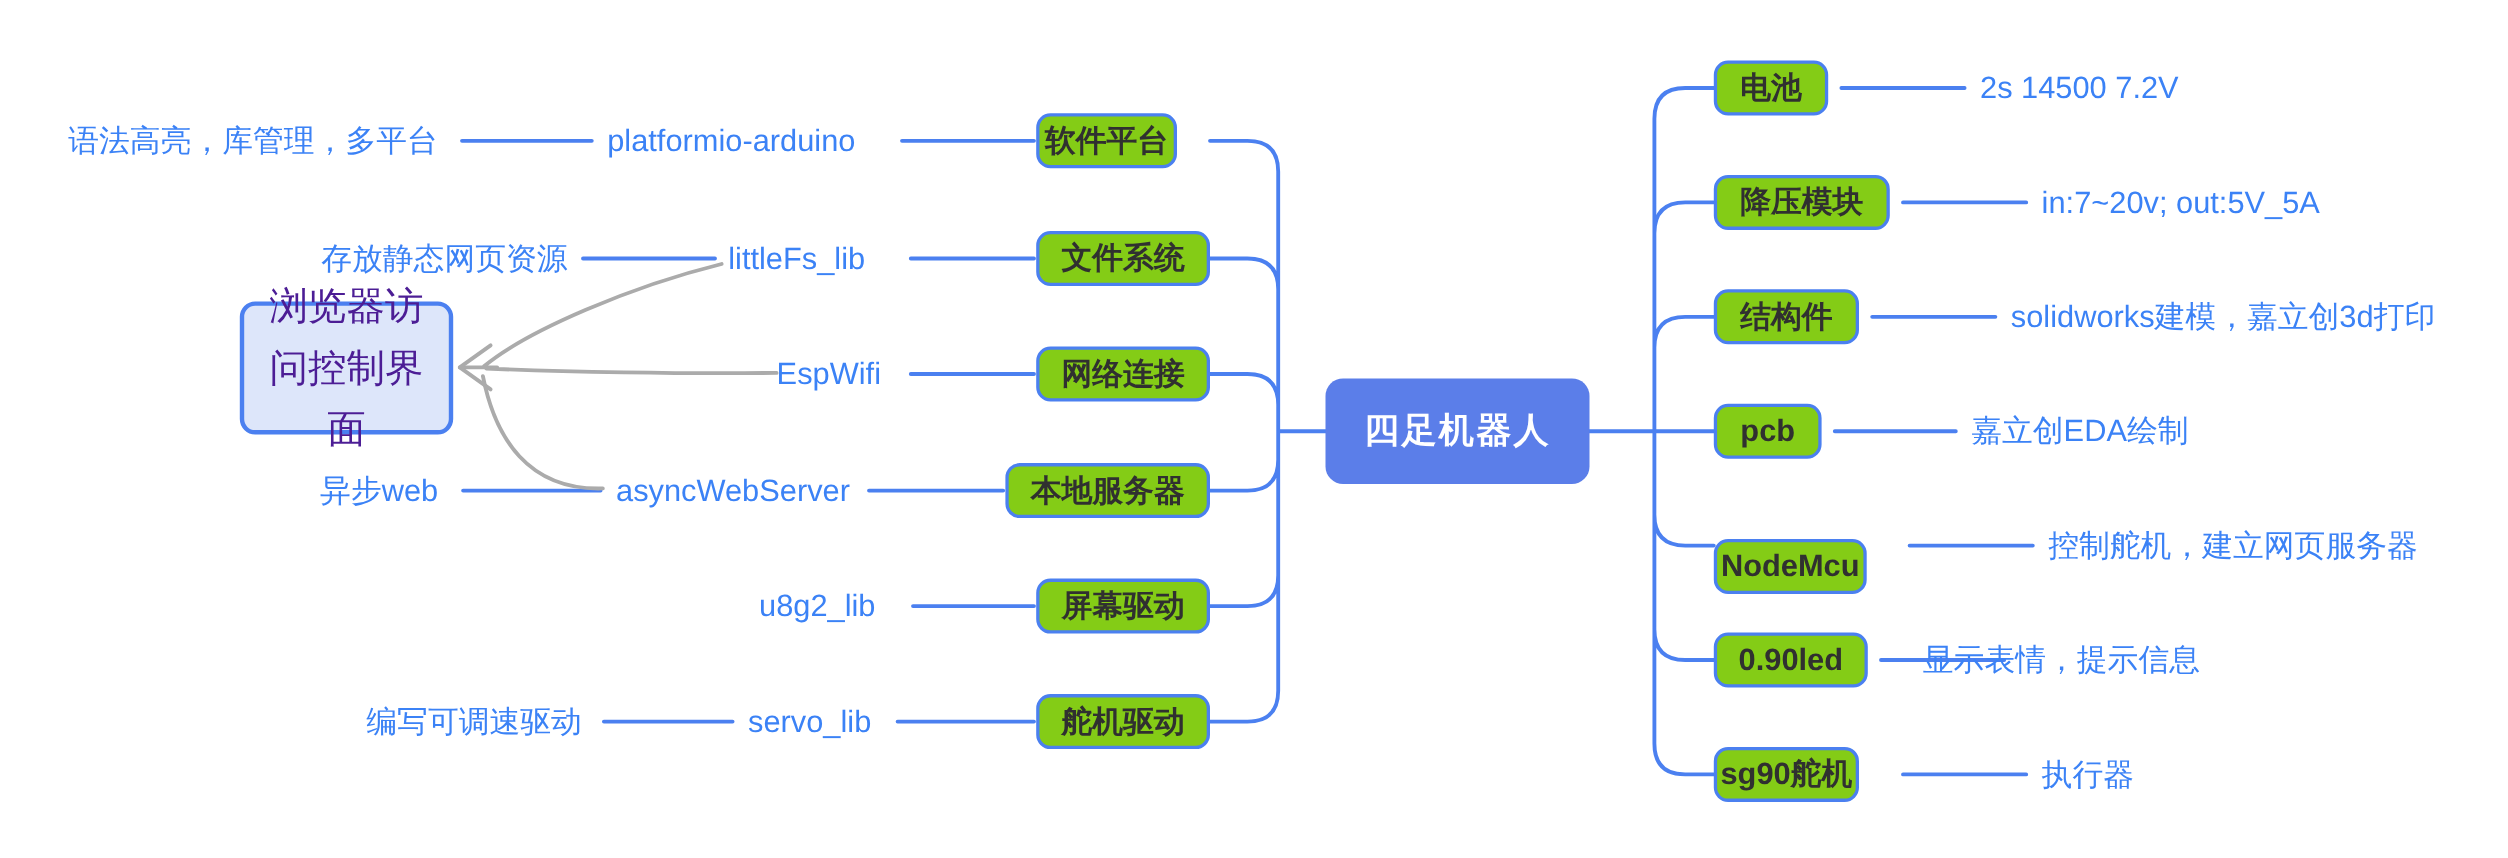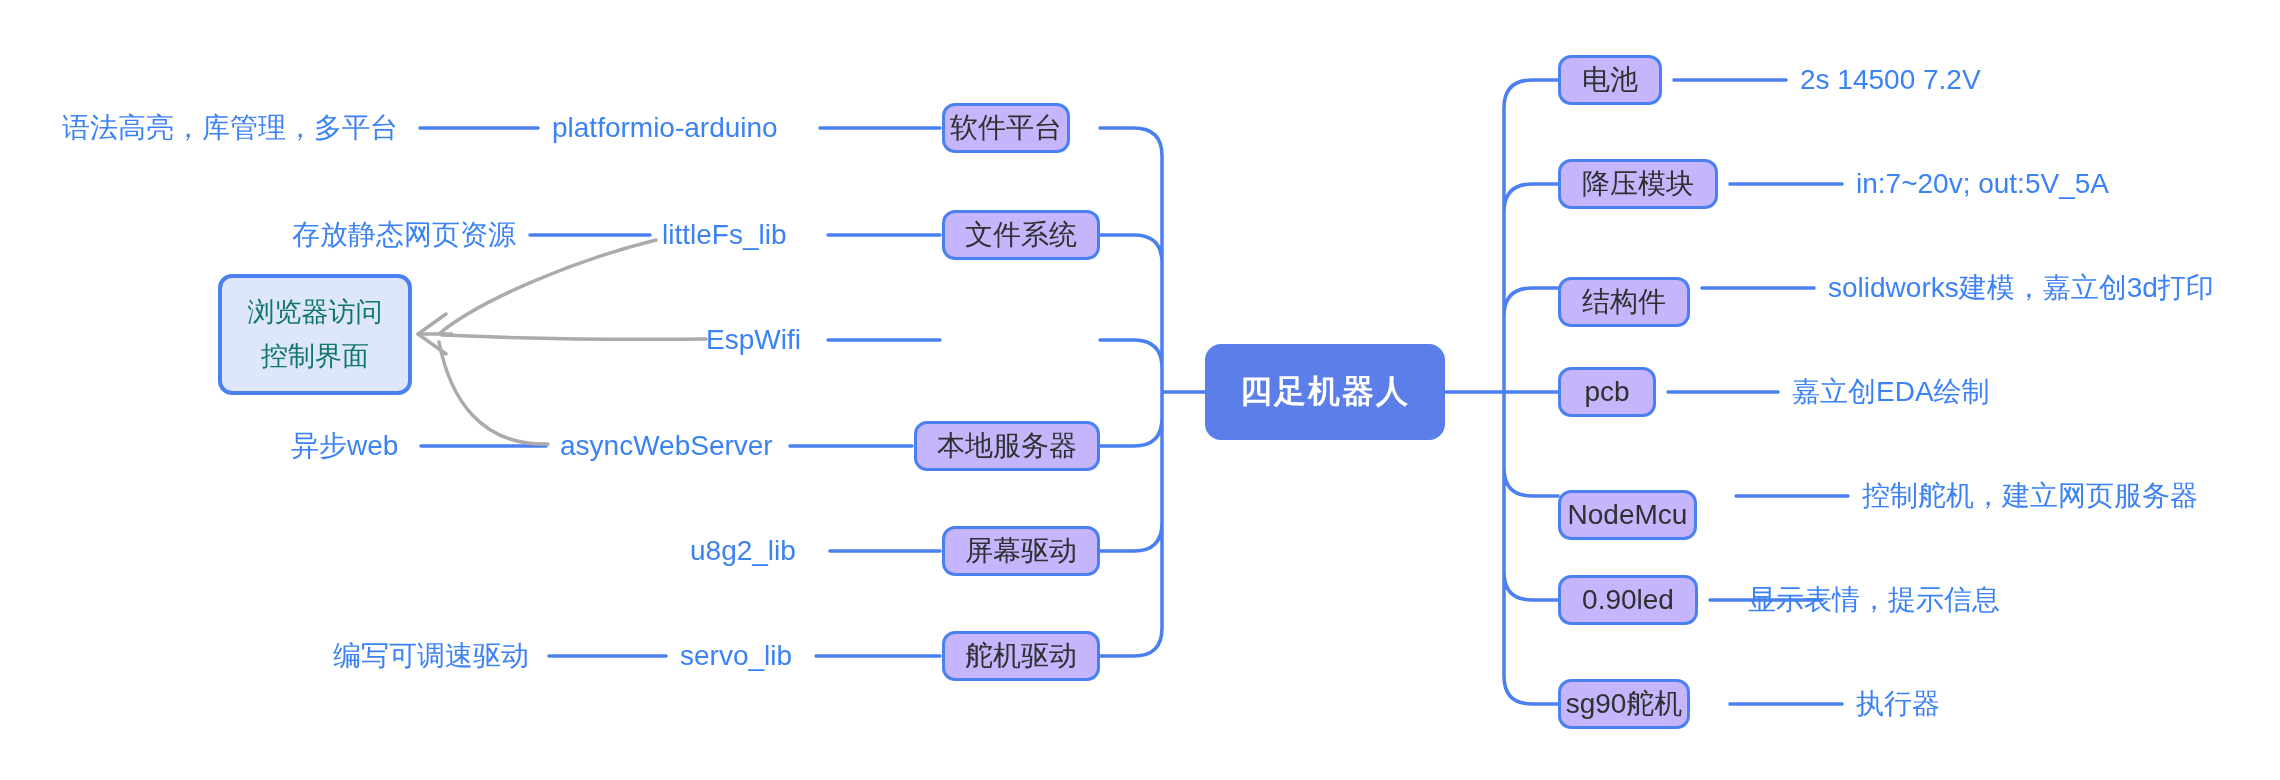--- a/index.html
+++ b/index.html
@@ -19,25 +19,26 @@
     line-height:1.2;
     white-space:nowrap;
     color:#3b82f6;
   }
   .box{
     position:absolute;
     height:50px;
     box-sizing:border-box;
     border:3.5px solid #4b80f0;
     border-radius:13px;
-    background:#c4b5fd;
+    background:#84cc16;
     display:flex;align-items:center;justify-content:center;
     font-size:28px;
     white-space:nowrap;
     color:#303030;
+    font-weight:bold;
   }
   .root{
     position:absolute;
     left:1205px;top:344px;width:240px;height:96px;
     box-sizing:border-box;
     background:#5b7ee9;
     border-radius:16px;
     display:flex;align-items:center;justify-content:center;
     font-size:32px;font-weight:bold;color:#ffffff;
     letter-spacing:2px;
@@ -45,23 +46,23 @@
   }
   .note-box{
     position:absolute;
     left:218px;top:274px;width:194px;height:121px;
     box-sizing:border-box;
     border:4px solid #4b80f0;
     border-radius:14px;
     background:#dde6fa;
     display:flex;align-items:center;justify-content:center;
     text-align:center;
-    font-size:27px;line-height:1.6;
-    padding:0 24px;
-    color:#0f766e;
+    font-size:35px;line-height:1.6;
+    padding:0 11px;
+    color:#4c1d95;
   }
 </style>
 </head>
 <body>
 
 <div id="canvas">
 
   <svg class="edges" width="2280" height="780" viewBox="0 0 2280 780">
 
     <path d="M420 128 H538 M820 128 H940
@@ -116,27 +117,28 @@
 
   <div class="txt" style="left:552px;top:128px">platformio-arduino</div>
   <div class="txt" style="left:662px;top:235px">littleFs_lib</div>
   <div class="txt" style="left:706px;top:340px">EspWifi</div>
   <div class="txt" style="left:560px;top:446px">asyncWebServer</div>
   <div class="txt" style="left:690px;top:551px">u8g2_lib</div>
   <div class="txt" style="left:680px;top:656px">servo_lib</div>
 
   <div class="box" style="left:942px;top:103px;width:128px">软件平台</div>
   <div class="box" style="left:942px;top:210px;width:158px">文件系统</div>
+  <div class="box" style="left:942px;top:315px;width:158px">网络连接</div>
   <div class="box" style="left:914px;top:421px;width:186px">本地服务器</div>
   <div class="box" style="left:942px;top:526px;width:158px">屏幕驱动</div>
   <div class="box" style="left:942px;top:631px;width:158px">舵机驱动</div>
 
   <div class="box" style="left:1558px;top:55px;width:104px">电池</div>
   <div class="box" style="left:1558px;top:159px;width:160px">降压模块</div>
-  <div class="box" style="left:1558px;top:277px;width:132px">结构件</div>
+  <div class="box" style="left:1558px;top:263px;width:132px">结构件</div>
   <div class="box" style="left:1558px;top:367px;width:98px">pcb</div>
   <div class="box" style="left:1558px;top:490px;width:139px">NodeMcu</div>
   <div class="box" style="left:1558px;top:575px;width:140px">0.90led</div>
   <div class="box" style="left:1558px;top:679px;width:132px">sg90舵机</div>
 
   <div class="txt" style="left:1800px;top:80px">2s 14500 7.2V</div>
   <div class="txt" style="left:1856px;top:184px">in:7~20v; out:5V_5A</div>
   <div class="txt" style="left:1828px;top:288px">solidworks建模，嘉立创3d打印</div>
   <div class="txt" style="left:1792px;top:392px">嘉立创EDA绘制</div>
   <div class="txt" style="left:1862px;top:496px">控制舵机，建立网页服务器</div>

